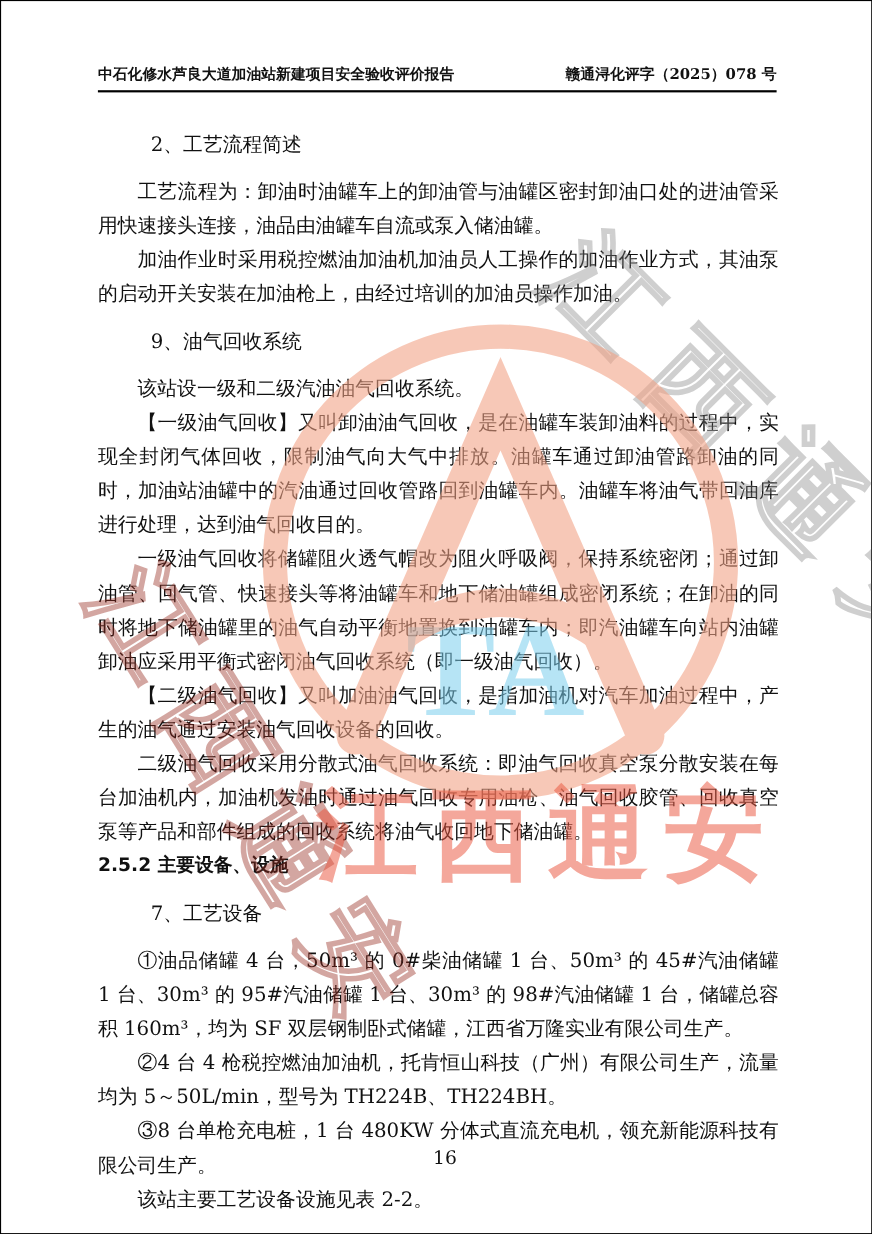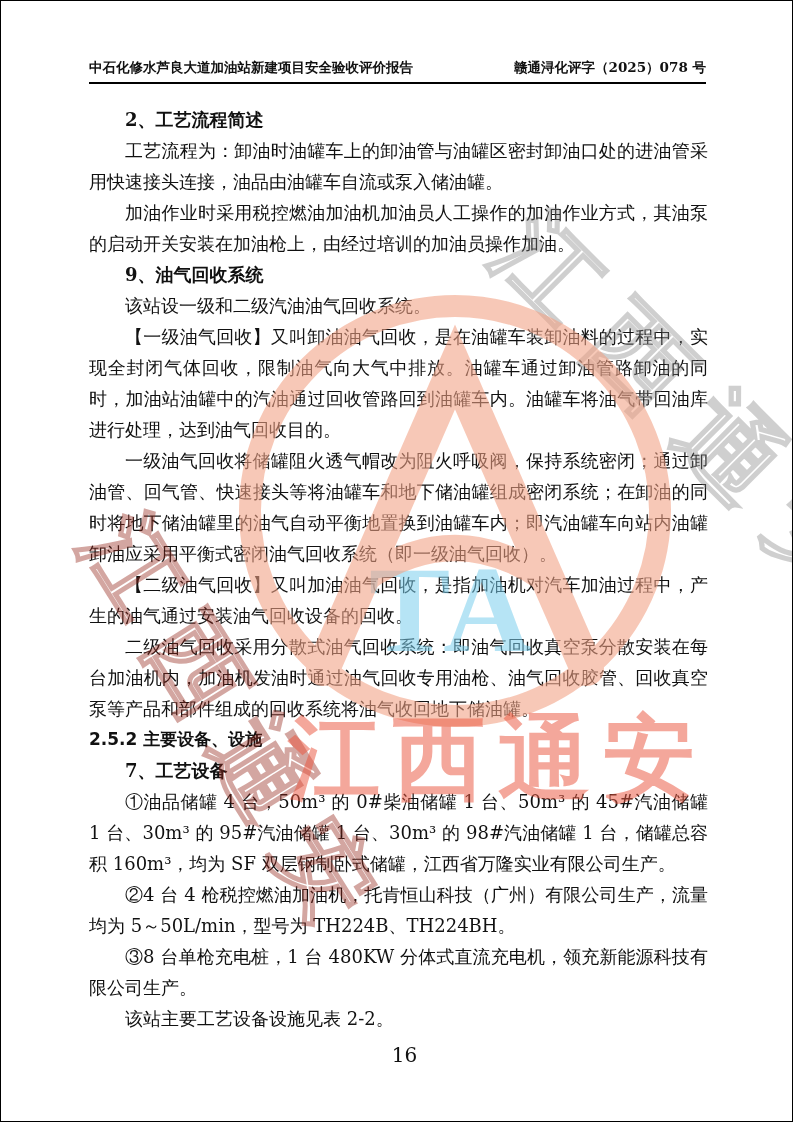--- a/index.html
+++ b/index.html
@@ -19,27 +19,27 @@
     border-bottom:2px solid #000;
     padding-bottom:5px;
     font-size:13.5px;font-weight:bold;white-space:nowrap;
   }
   
   .content{
     position:absolute;left:88px;top:103px;width:619px;
     font-size:18px;line-height:31px;text-align:justify;
   }
   .para{margin:0;text-indent:2em;}
-  .h-bold{margin:0;text-indent:2em;font-weight:bold;}
+  .h-bold{margin:12px;text-indent:2em;font-weight:normal;}
   .h-sans{margin:0;text-indent:0;font-weight:bold;
     font-family:"DejaVu Sans","Liberation Sans",sans-serif;font-size:17px;}
   
   .pagenum{
     position:absolute;left:16px;right:0;top:1042px;
-    text-align:center;font-size:20px;
+    text-align:center;font-size:17px;
   }
   
   .wm{position:absolute;pointer-events:none;user-select:none;}
   .wm-logo{left:222px;top:278px;width:465px;height:465px;opacity:.58;z-index:8;}
   .wm-blue{
     left:368px;top:548px;z-index:7;
     font-family:Liberation Serif, serif;
     font-size:122px;font-weight:bold;line-height:1;
     color:rgba(122,206,236,.55);letter-spacing:2px;
   }

